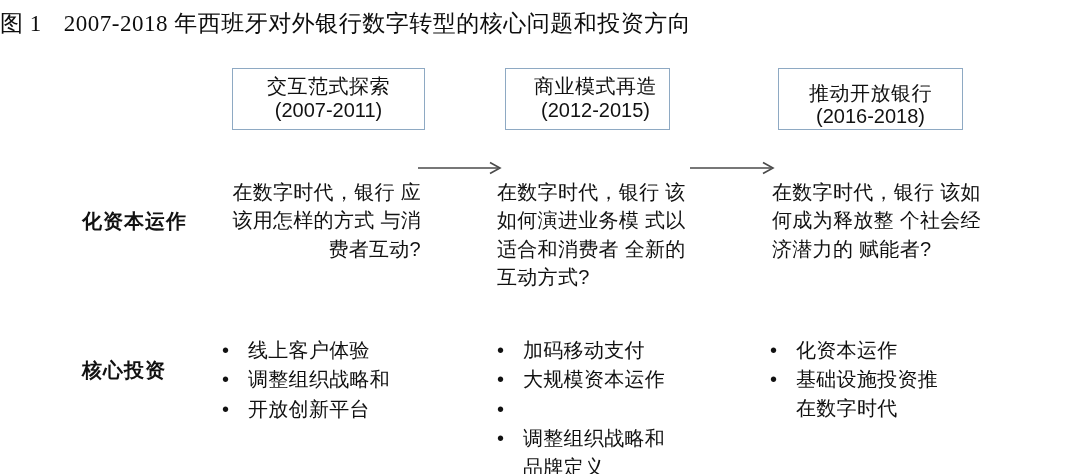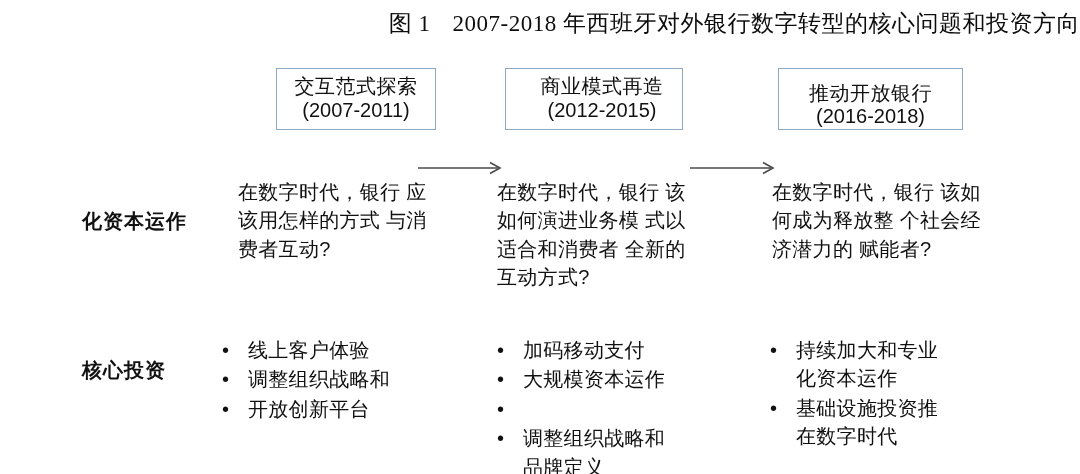--- a/index.html
+++ b/index.html
@@ -17,21 +17,21 @@
     color: #111111;
     -webkit-font-smoothing: antialiased;
   }
 
   
   .figure-caption {
     position: absolute;
     top: 8px;
     left: 0;
     width: 1080px;
-    text-align: right;
+    text-align: left;
     font-family: "Liberation Serif", "DejaVu Serif", serif;
     font-size: 23px;
     letter-spacing: 0.5px;
     color: #0d0d0d;
     white-space: nowrap;
   }
   .figure-caption .cap-num {
     font-family: "Liberation Serif", "DejaVu Serif", serif;
   }
   .figure-caption .cap-gap {
@@ -66,22 +66,22 @@
     display: block;
     white-space: nowrap;
     letter-spacing: 0.5px;
   }
   .stage-box .stage-years {
     display: block;
     white-space: nowrap;
     font-family: "Liberation Sans", "DejaVu Sans", sans-serif;
     letter-spacing: 0px;
   }
-  #stage-box-0 { left: 232px; width: 160px; margin-left: 44px; }
-  #stage-box-1 { left: 505px; width: 178px; padding-left: 16px; }
+  #stage-box-0 { left: 232px; width: 193px; }
+  #stage-box-1 { left: 505px; width: 165px; padding-left: 16px; }
   #stage-box-2 { left: 778px; width: 185px; justify-content: flex-end; }
 
   
   .connector {
     position: absolute;
     top: 92px;
     height: 16px;
   }
   #connector-0 { left: 418px; width: 88px; }
   #connector-1 { left: 690px; width: 89px; }
@@ -102,21 +102,21 @@
   #row-label-1 { top: 357px; }
 
   
   .question-cell {
     position: absolute;
     font-size: 20px;
     line-height: 1.42;
     color: #111111;
     letter-spacing: 0.3px;
   }
-  #question-0 { left: 238px; top: 178px; width: 205px; }
+  #question-0 { left: 216px; top: 178px; width: 205px; text-align: right; }
   #question-1 { left: 497px; top: 178px; width: 205px; }
   #question-2 { left: 772px; top: 178px; width: 210px; }
 
   .bullet-cell {
     position: absolute;
     font-size: 20px;
     line-height: 1.42;
     color: #111111;
     letter-spacing: 0.3px;
   }
@@ -240,21 +240,20 @@
       <span class="cont">调整组织战略和</span>
       <span class="cont">品牌定义</span>
     </span>
   </div>
 </div>
 
 <div class="bullet-cell" id="bullets-2">
   <div class="bullet-item">
     <span class="bullet-dot">•</span>
     <span class="bullet-text">
-      <span class="cont">持续加大和专业</span>
       <span class="cont">化资本运作</span>
     </span>
   </div>
   <div class="bullet-item">
     <span class="bullet-dot">•</span>
     <span class="bullet-text">
       <span class="cont">基础设施投资推</span>
       <span class="cont">在数字时代</span>
     </span>
   </div>

